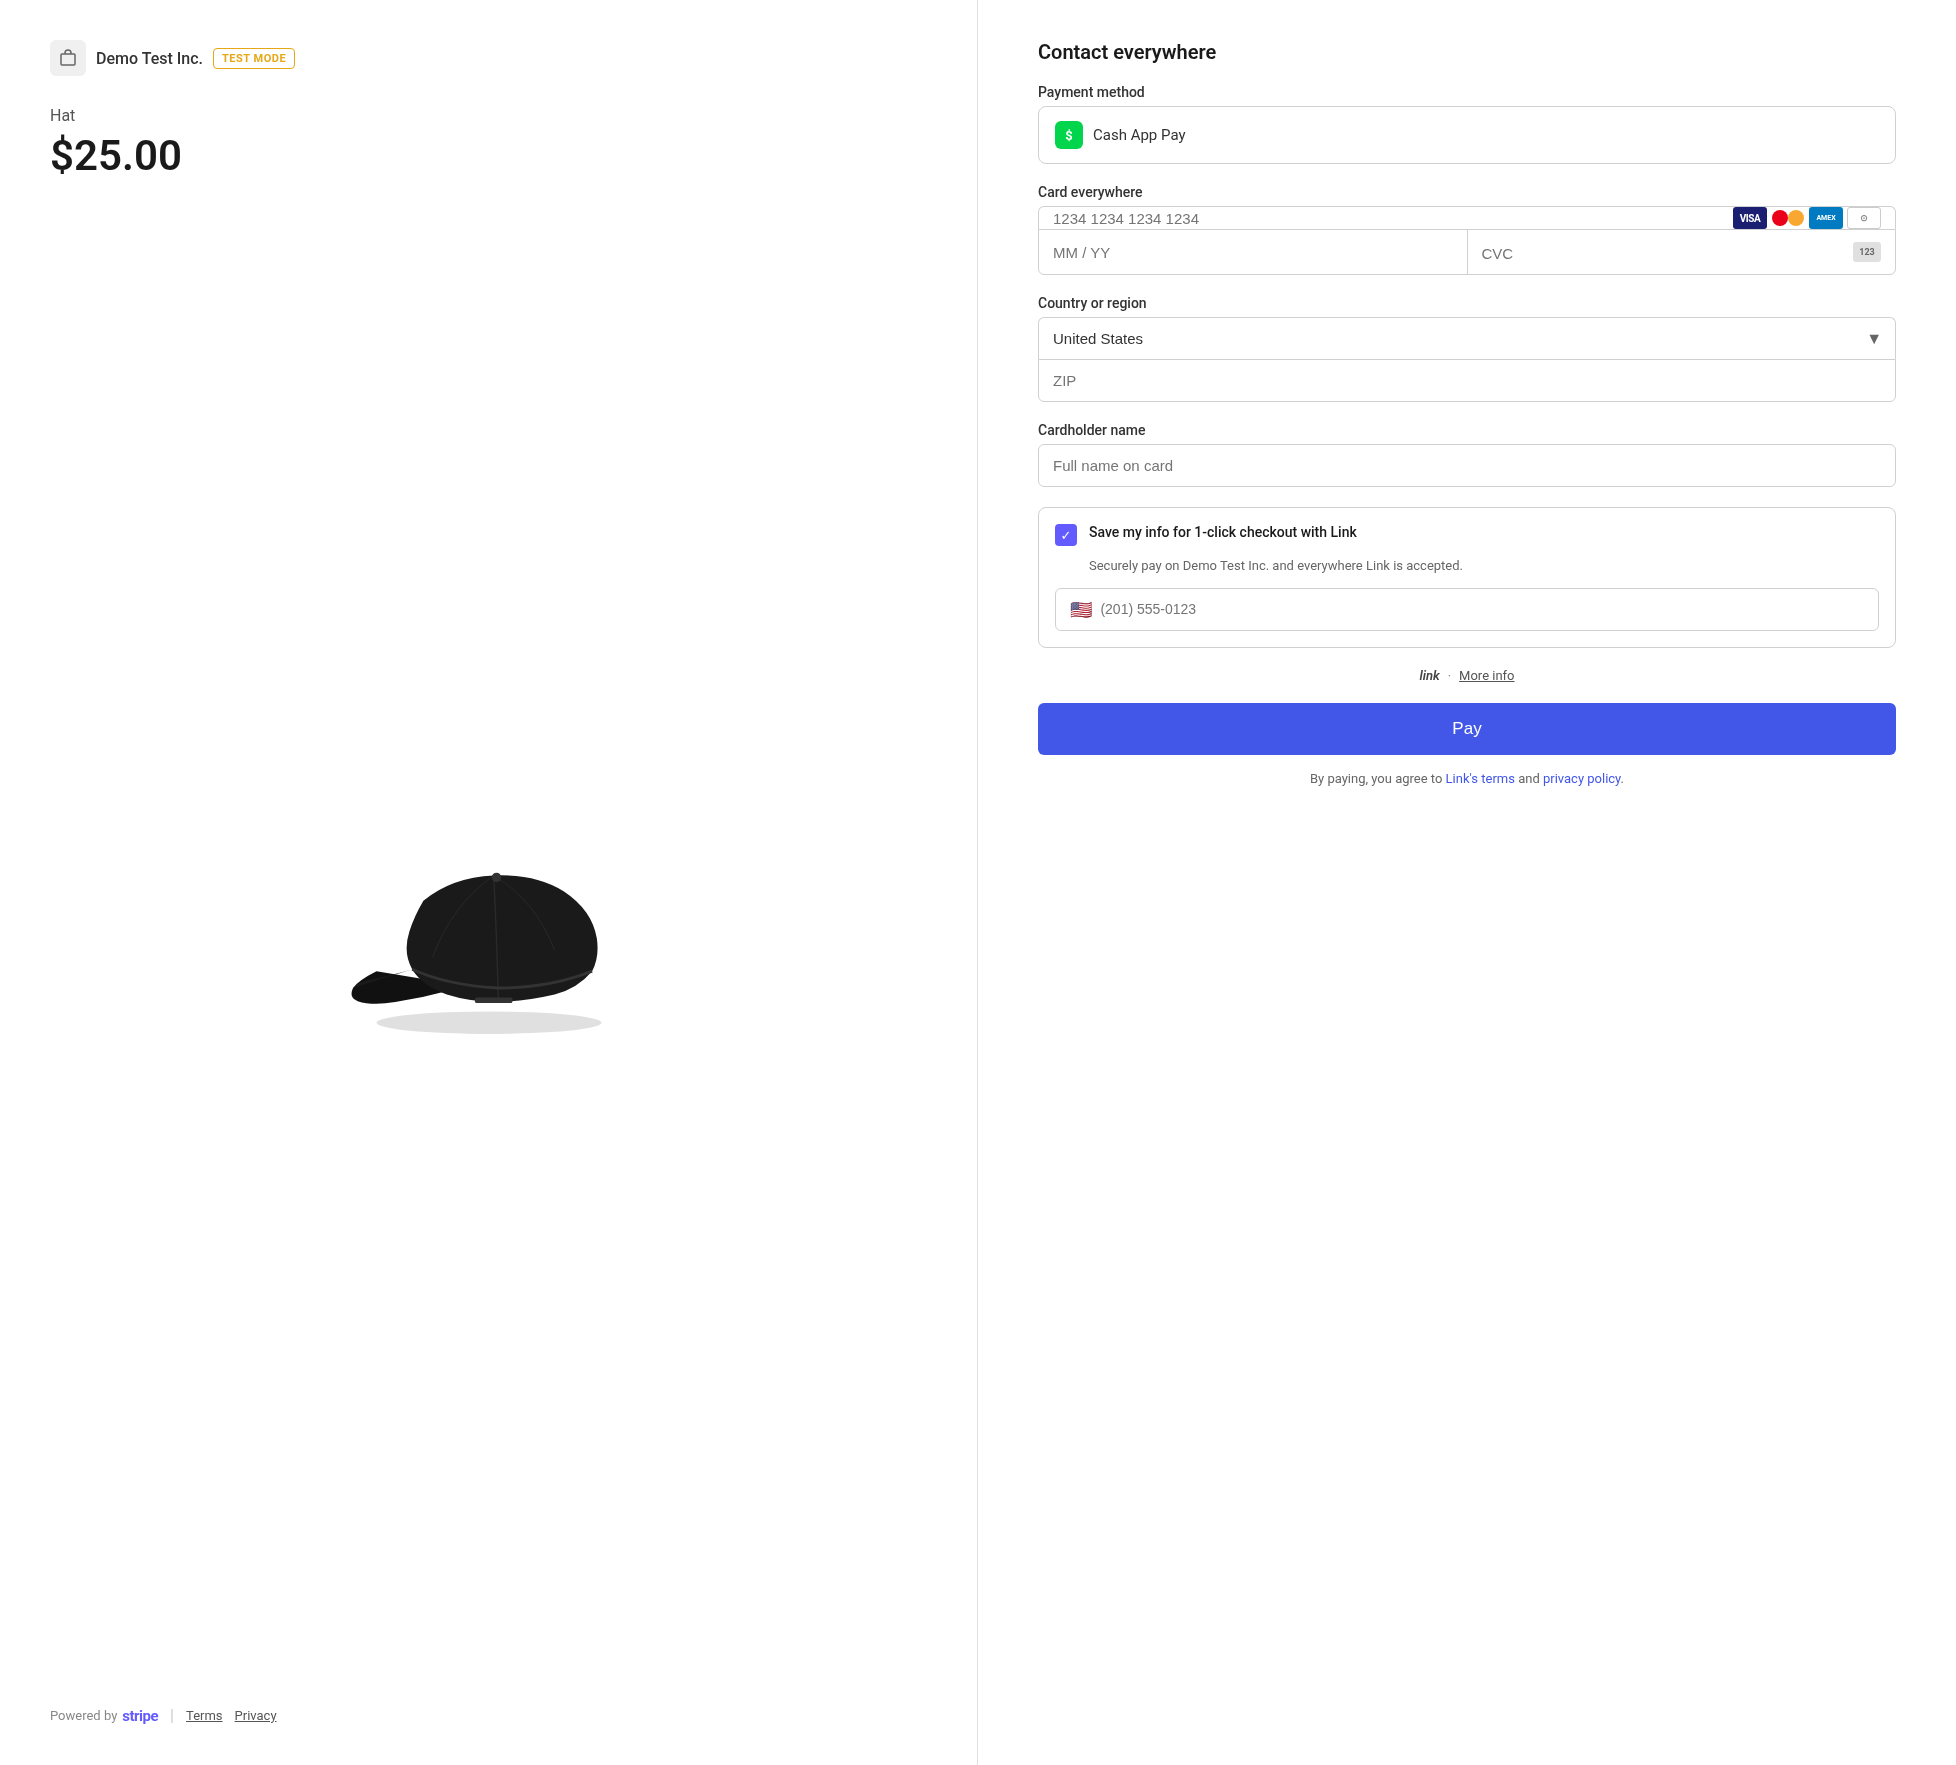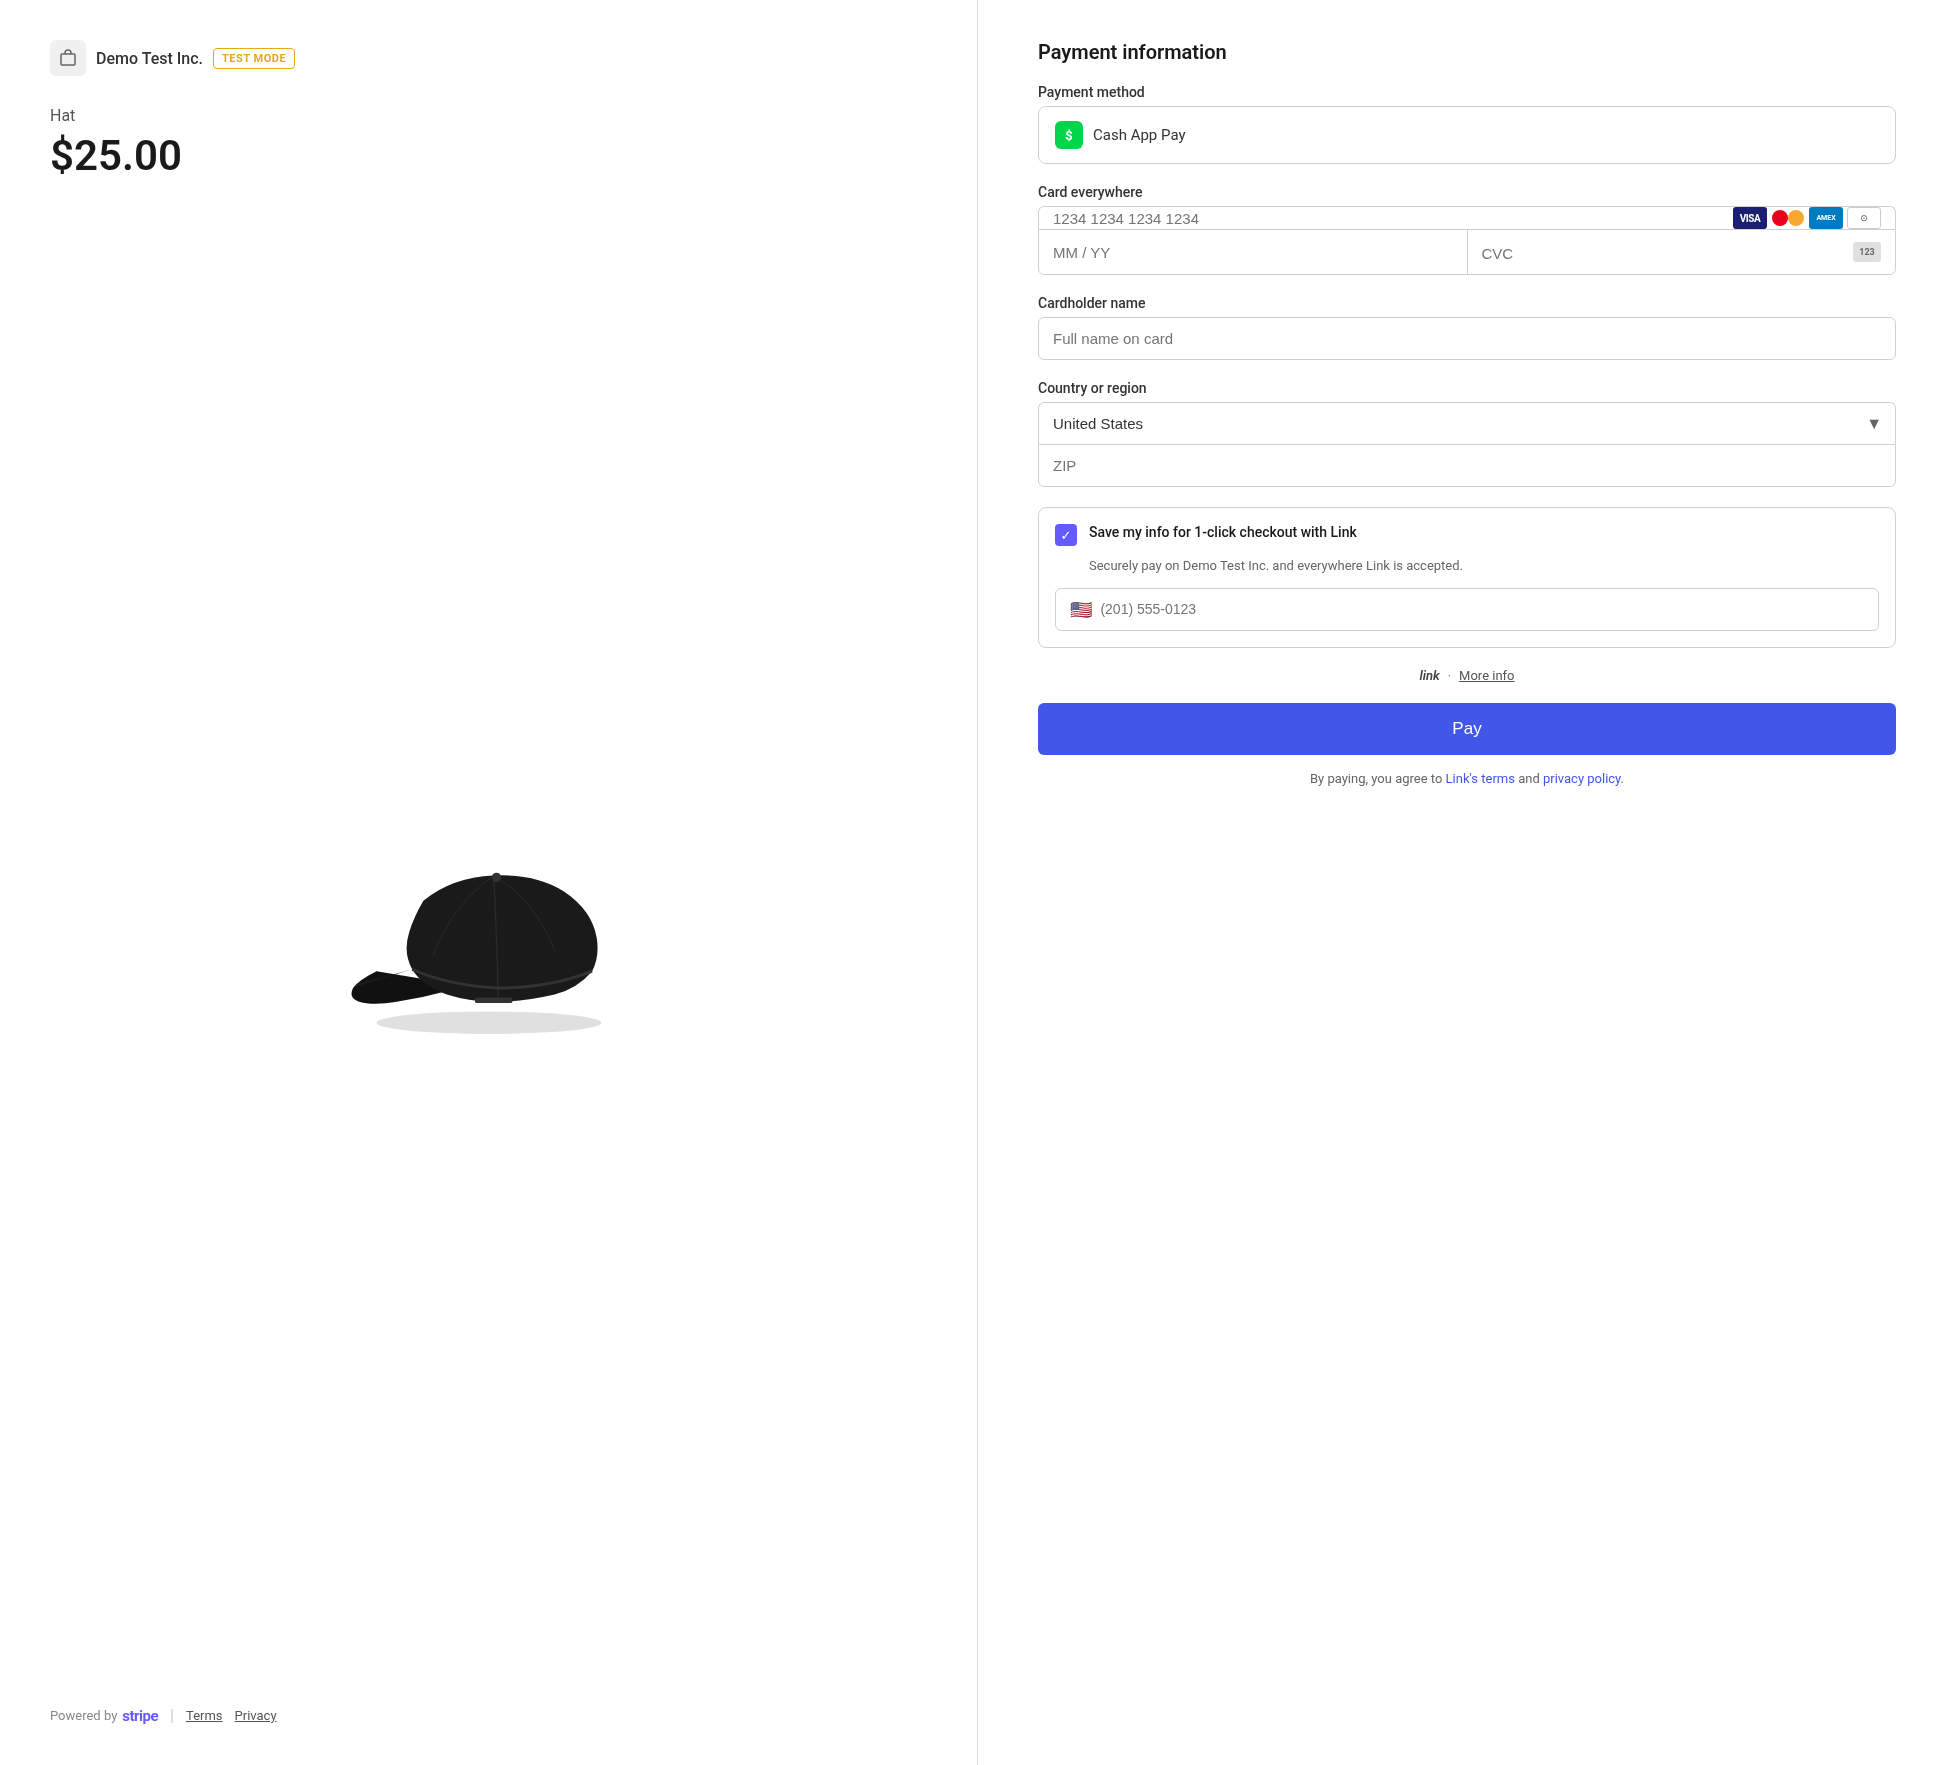--- a/index.html
+++ b/index.html
@@ -523,21 +523,21 @@
     </span>
     <span class="footer-divider">|</span>
     <span class="footer-link">Terms</span>
     <span class="footer-link">Privacy</span>
   </div>
 </div>
 
 <div class="right-panel">
 
   
-  <div class="section-title">Payment information</div>
+  <div class="section-title">Contact everywhere</div>
 
 
   
   <div class="payment-method-section">
     <div class="field-label">Payment method</div>
     <div class="payment-tabs">
       <div class="payment-tab">
         <div class="payment-tab-icon cashapp-icon">
           <svg width="18" height="18" viewBox="0 0 18 18" fill="none">
             <text x="9" y="14" text-anchor="middle" font-size="13" font-weight="700" fill="white">$</text>
@@ -567,34 +567,34 @@
       <input class="card-expiry" type="text" placeholder="MM / YY" style="">
       <div class="card-cvc-row">
         <input class="card-cvc" type="text" placeholder="CVC" style="">
         <div class="cvc-icon">123</div>
       </div>
     </div>
   </div>
 
   
   <div class="field-group">
-    <div class="field-label">Cardholder name</div>
-    <input class="text-input" type="text" placeholder="Full name on card" style="">
-  </div>
-
-  
-  <div class="field-group">
     <div class="field-label">Country or region</div>
     <div class="country-select-wrapper">
       <select class="country-select">
         <option>United States</option>
       </select>
       <span class="country-chevron">▼</span>
     </div>
     <input class="zip-input" type="text" placeholder="ZIP" style="">
+  </div>
+
+  
+  <div class="field-group">
+    <div class="field-label">Cardholder name</div>
+    <input class="text-input" type="text" placeholder="Full name on card" style="">
   </div>
 
   
   <div class="save-info-box">
     <div class="save-info-header">
       <div class="checkmark-icon">✓</div>
       <span class="save-info-text">Save my info for 1-click checkout with Link</span>
     </div>
     <div class="save-info-desc">Securely pay on Demo Test Inc. and everywhere Link is accepted.</div>
     <div class="phone-input-row">

